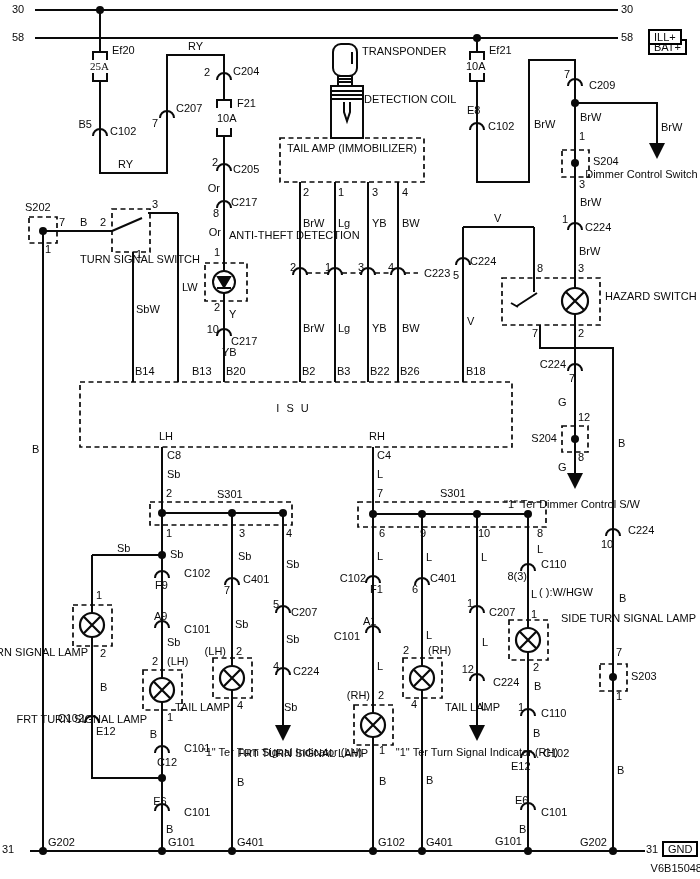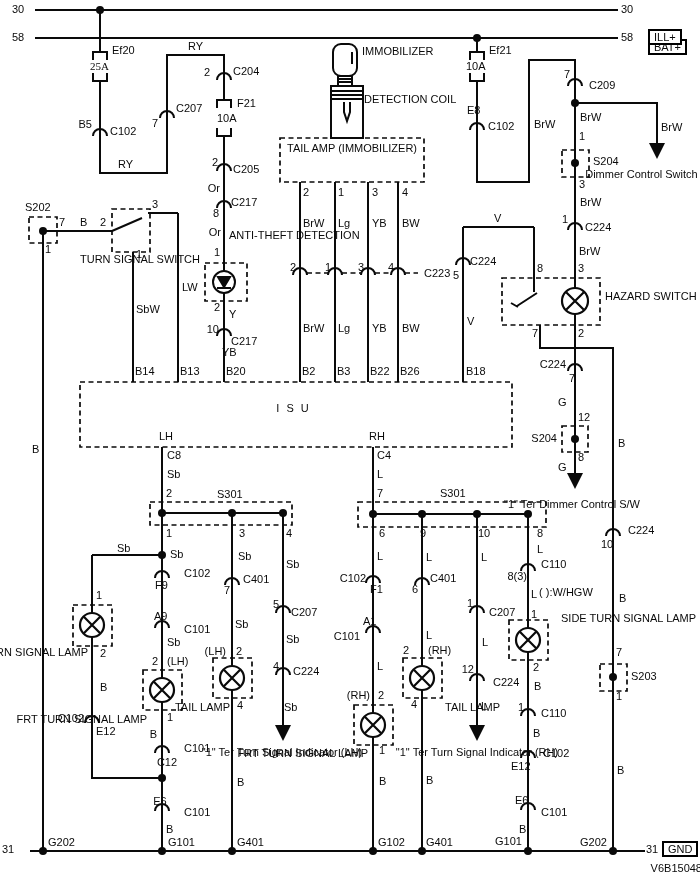--- a/index.html
+++ b/index.html
@@ -188,21 +188,21 @@
       <span class="lbl r" style="left: 219px; top: 207px;">8</span>
       <span class="lbl" style="left: 231px; top: 196px;">C217</span>
       <span class="lbl b p s" style="left: 229px; top: 229px;">ANTI-THEFT
 DETECTION</span>
       <span class="lbl r" style="left: 220px; top: 246px;">1</span>
       <span class="lbl r" style="left: 220px; top: 301px;">2</span>
       <span class="lbl" style="left: 229px; top: 308px;">Y</span>
       <span class="lbl r" style="left: 219px; top: 323px;">10</span>
       <span class="lbl" style="left: 231px; top: 335px;">C217</span>
       <span class="lbl" style="left: 222px; top: 346px;">YB</span>
-      <span class="lbl b" style="left: 362px; top: 45px;">IMMOBILIZER</span>
+      <span class="lbl b" style="left: 362px; top: 45px;">TRANSPONDER</span>
       <span class="lbl b p" style="left: 364px; top: 93px; text-align: right;">DETECTION
 COIL</span>
       <span class="lbl c b p" style="left: 352px; top: 142px;">TAIL AMP
 (IMMOBILIZER)</span>
       <span class="lbl" style="left: 303px; top: 186px;">2</span>
       <span class="lbl" style="left: 338px; top: 186px;">1</span>
       <span class="lbl" style="left: 372px; top: 186px;">3</span>
       <span class="lbl" style="left: 402px; top: 186px;">4</span>
       <span class="lbl" style="left: 303px; top: 217px;">BrW</span>
       <span class="lbl" style="left: 338px; top: 217px;">Lg</span>
@@ -211,21 +211,21 @@
       <span class="lbl r" style="left: 296px; top: 261px;">2</span>
       <span class="lbl r" style="left: 331px; top: 261px;">1</span>
       <span class="lbl r" style="left: 364px; top: 261px;">3</span>
       <span class="lbl r" style="left: 394px; top: 261px;">4</span>
       <span class="lbl" style="left: 424px; top: 267px;">C223</span>
       <span class="lbl" style="left: 303px; top: 322px;">BrW</span>
       <span class="lbl" style="left: 338px; top: 322px;">Lg</span>
       <span class="lbl" style="left: 372px; top: 322px;">YB</span>
       <span class="lbl" style="left: 402px; top: 322px;">BW</span>
       <span class="lbl" style="left: 135px; top: 365px;">B14</span>
-      <span class="lbl" style="left: 180px; top: 365px; text-align: right;">B13</span>
+      <span class="lbl" style="left: 192px; top: 365px; text-align: right;">B13</span>
       <span class="lbl" style="left: 226px; top: 365px;">B20</span>
       <span class="lbl" style="left: 302px; top: 365px;">B2</span>
       <span class="lbl" style="left: 337px; top: 365px;">B3</span>
       <span class="lbl" style="left: 370px; top: 365px;">B22</span>
       <span class="lbl" style="left: 400px; top: 365px;">B26</span>
       <span class="lbl" style="left: 466px; top: 365px;">B18</span>
       <span class="lbl c big" style="left: 296px; top: 402px;">ISU</span>
       <span class="lbl" style="left: 494px; top: 212px;">V</span>
       <span class="lbl r" style="left: 459px; top: 269px;">5</span>
       <span class="lbl" style="left: 470px; top: 255px;">C224</span>

